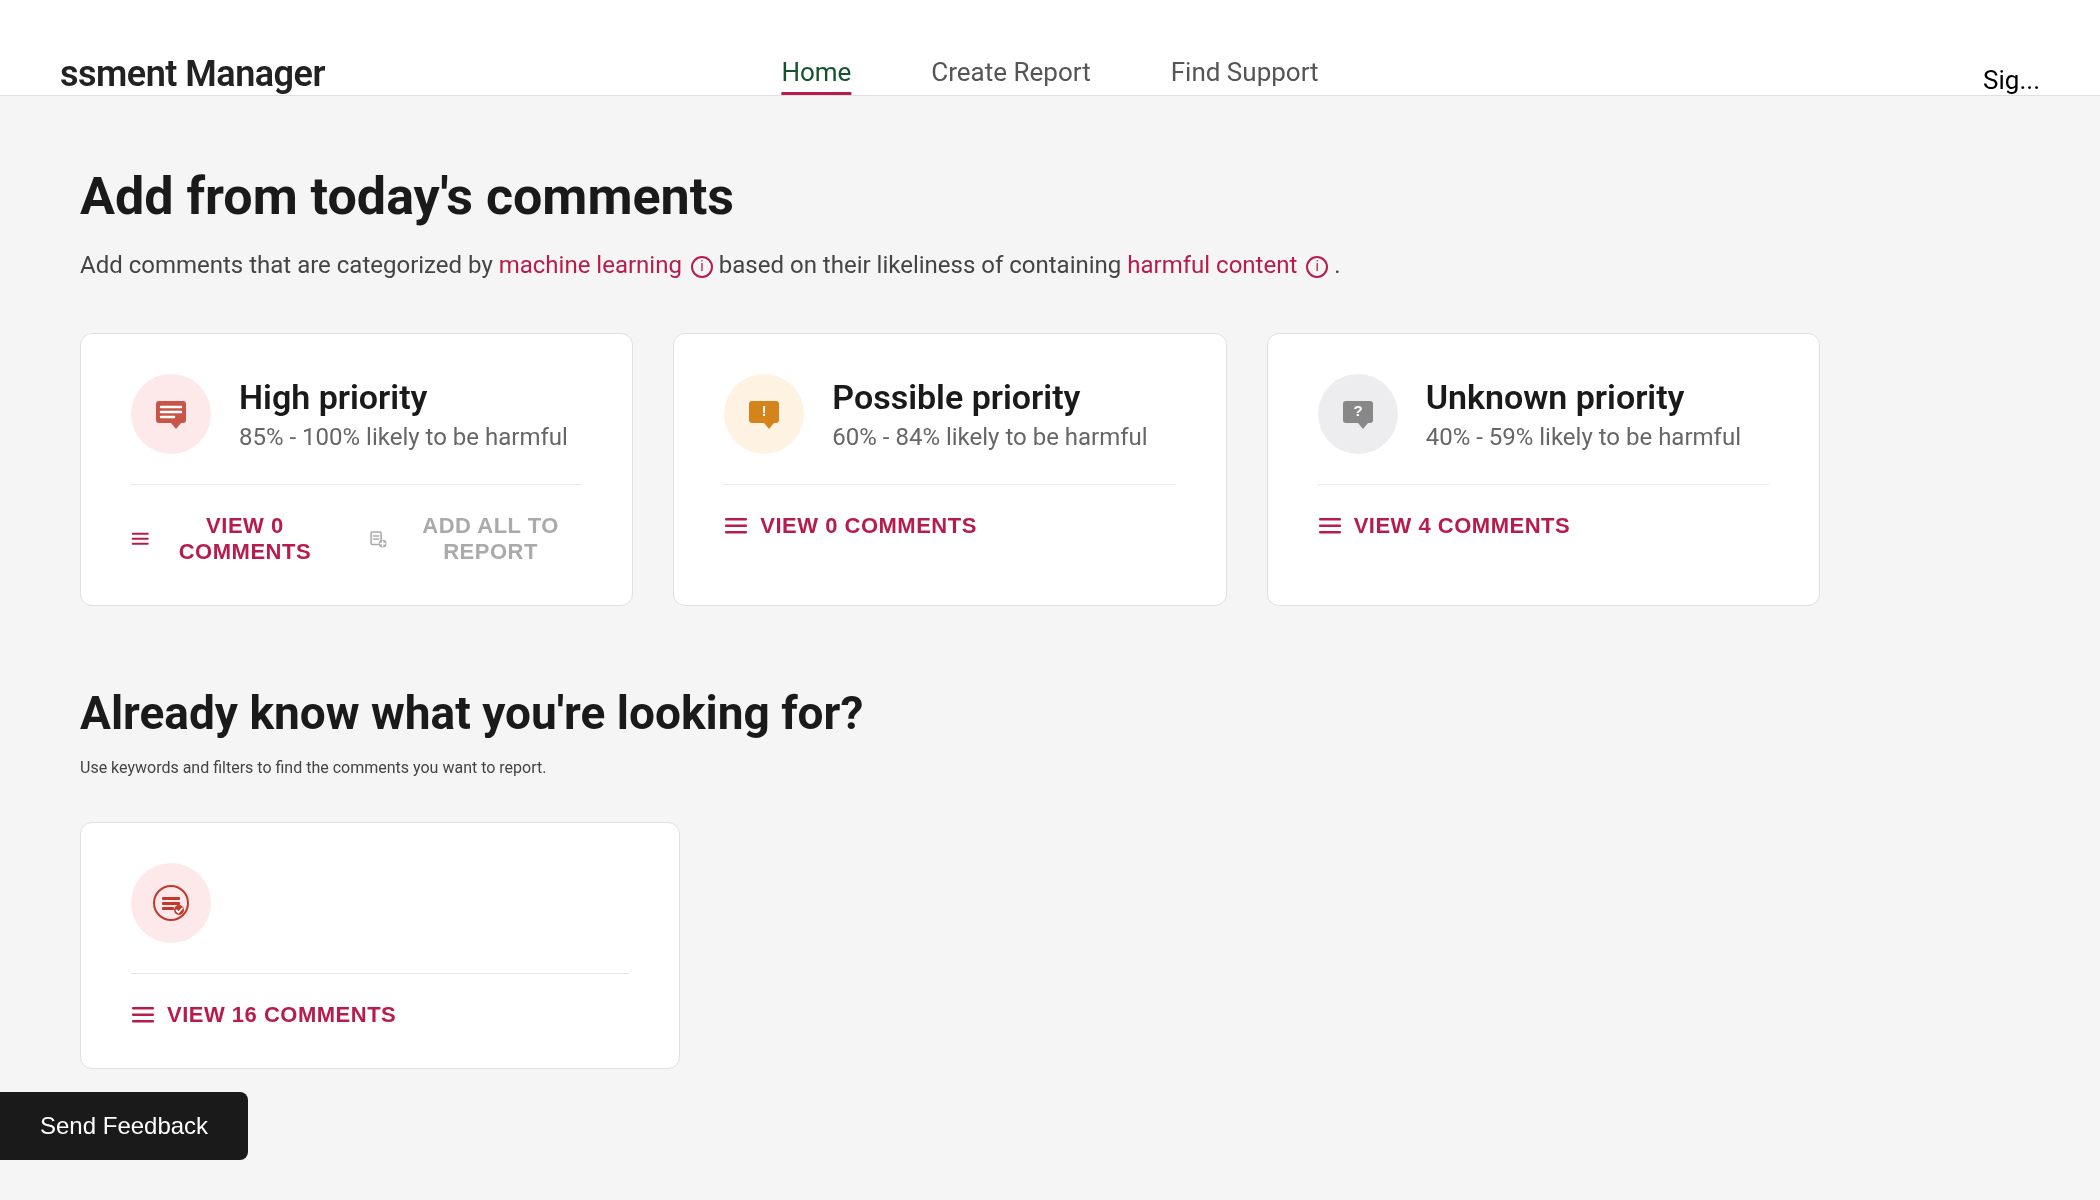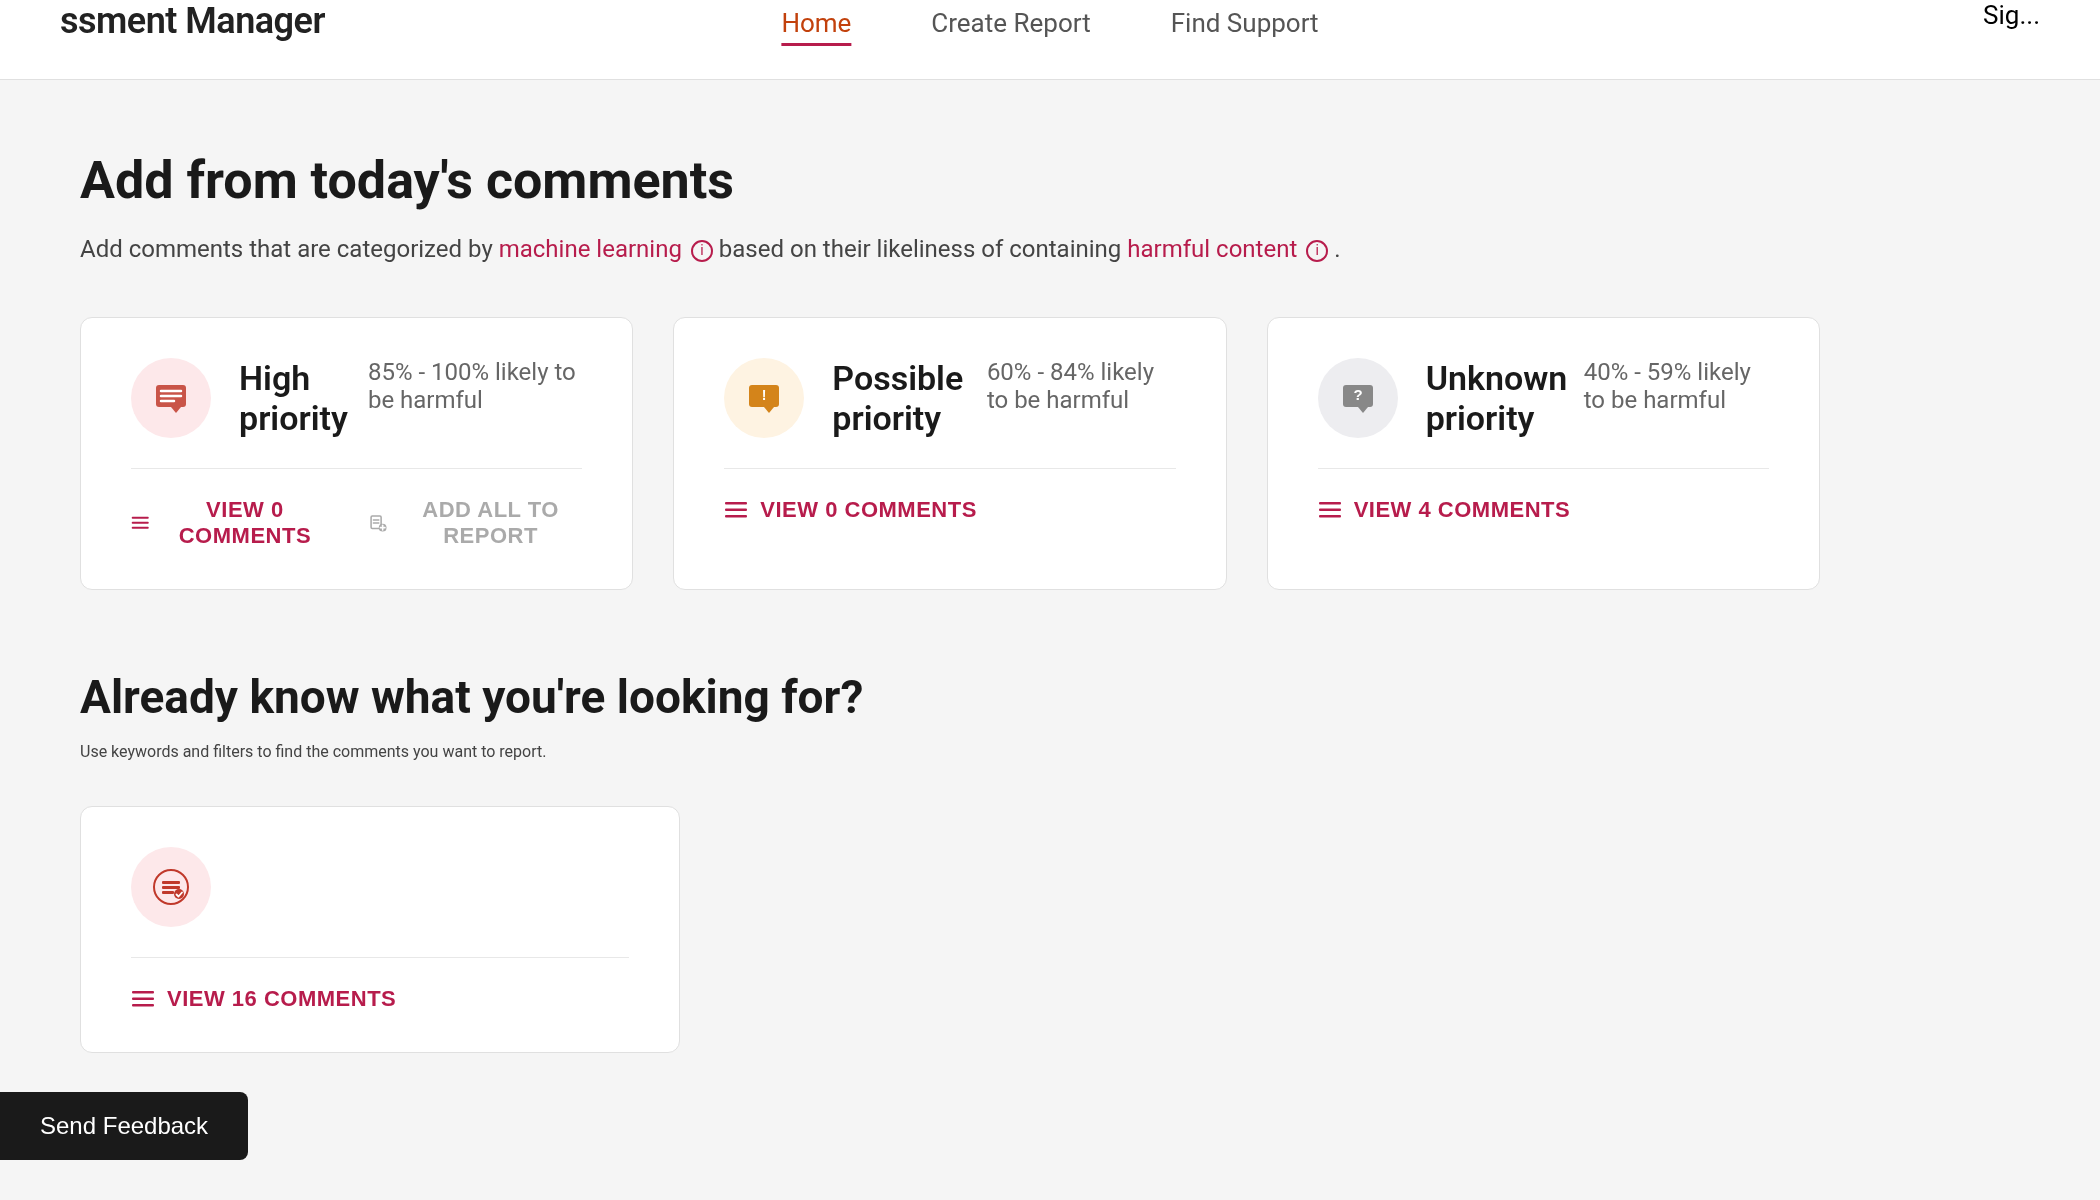--- a/index.html
+++ b/index.html
@@ -14,23 +14,23 @@
       width: 2100px;
       min-height: 1200px;
       overflow-x: hidden;
     }
 
     
     .navbar {
       background-color: #ffffff;
       border-bottom: 1px solid #e0e0e0;
       display: flex;
-      align-items: flex-start;
+      align-items: flex-end;
       padding: 0 60px;
-      height: 80px;
+      height: 96px;
       position: relative;
     }
 
     .navbar-brand {
       font-size: 36px;
       font-weight: 600;
       color: #222222;
       letter-spacing: -0.5px;
     }
 
@@ -45,21 +45,21 @@
 
     .nav-link {
       font-size: 26px;
       color: #555555;
       text-decoration: none;
       cursor: pointer;
       padding: 8px 0;
     }
 
     .nav-link.active {
-      color: #c2410c;
+      color: #14532d;
       border-bottom: 3px solid #b71c4c;
       padding-bottom: 5px;
     }
 
     .navbar-right {
       margin-left: auto;
       font-size: 26px;
       color: #000000;
       cursor: pointer;
     }
@@ -157,21 +157,21 @@
       background-color: #ededf0;
     }
 
     .card-icon-circle svg {
       width: 38px;
       height: 38px;
     }
 
     .card-title-group {
       display: flex;
-      flex-direction: row;
+      flex-direction: column;
       gap: 6px;
     }
 
     .card-title {
       font-size: 34px;
       font-weight: 600;
       color: #1a1a1a;
     }
 
     .card-desc {

